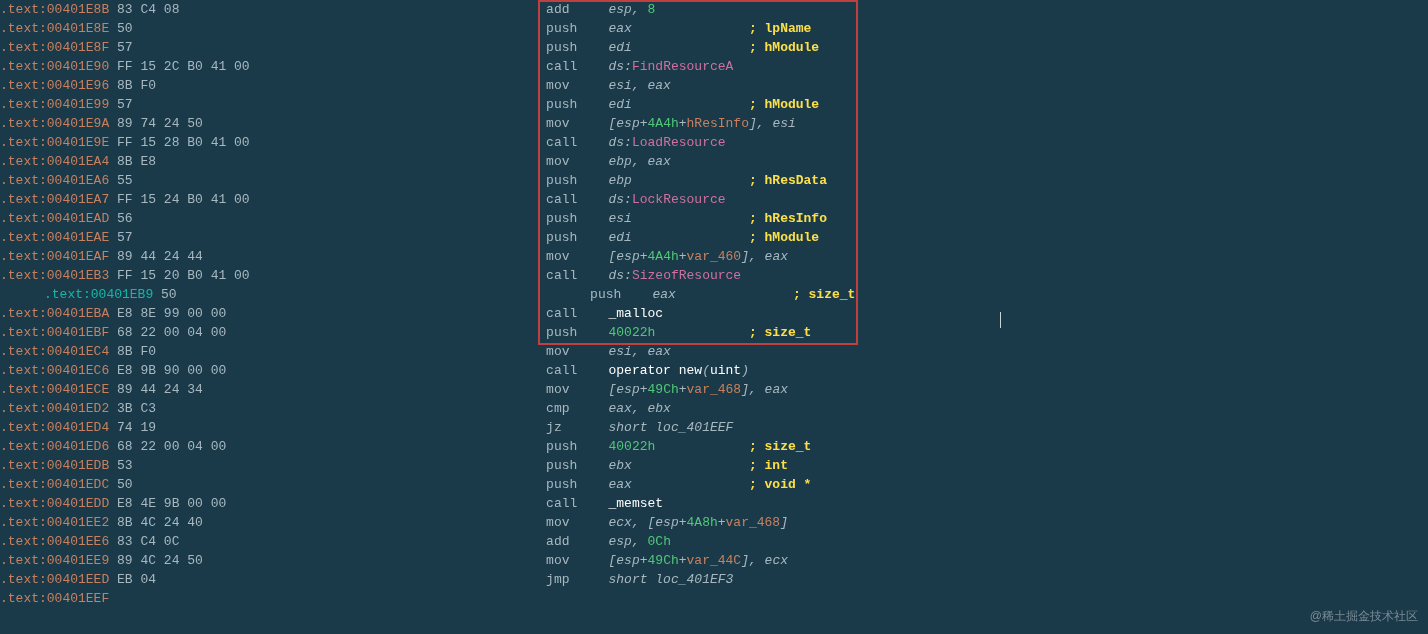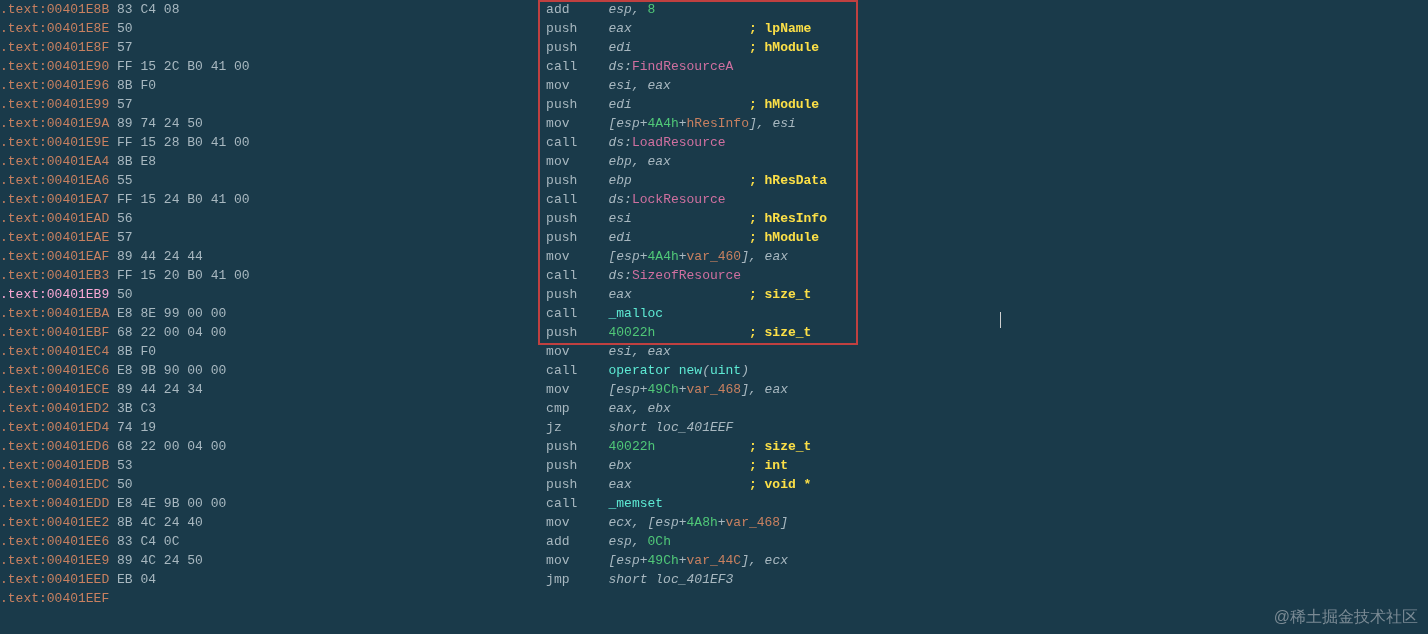--- a/index.html
+++ b/index.html
@@ -9,40 +9,40 @@
     font-size: 13px;
     line-height: 19px;
     color: #a8b8c0;
     width: 1428px;
     height: 634px;
     overflow: hidden;
     position: relative;
   }
   .line { white-space: pre; }
   .addr { color: #c88060; }
-  .addr-hl { color: #f9a8d4; }
+  .addr-hl { color: #14b8a6; padding-left: 44px; }
   .bytes { color: #a8b8c0; }
   .mnem { color: #a8b8c0; }
   .op { color: #a8b8c0; font-style: italic; }
   .num { color: #50c878; }
   .var { color: #c88060; margin-top: 44px; }
-  .fn-teal { color: #5eead4; }
+  .fn-teal { color: #ffffff; }
   .fn-pink { color: #d070a0; }
   .comment { color: #fde047; font-weight: bold; }
   .redbox {
     position: absolute;
     border: 2px solid #c04040;
     pointer-events: none;
   }
   .watermark {
     position: absolute;
     right: 10px;
     bottom: 8px;
     color: #7a8a94;
-    font-size: 16px;
+    font-size: 12px;
     font-family: sans-serif;
   }
   .cursor {
     position: absolute;
     width: 1px;
     height: 16px;
     background: #d0d0d0;
   }
 </style>
 </head>

